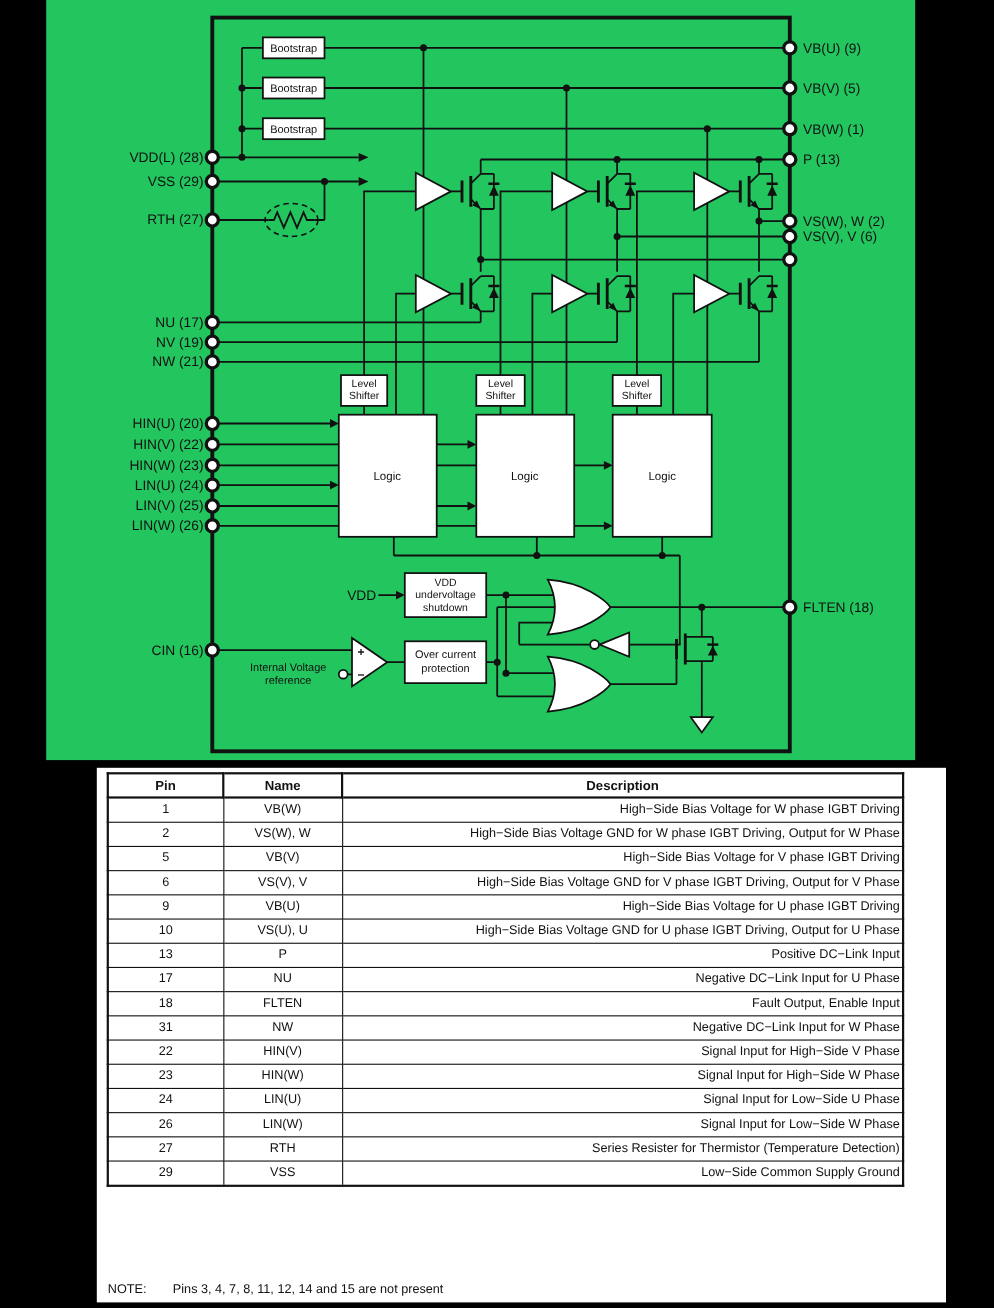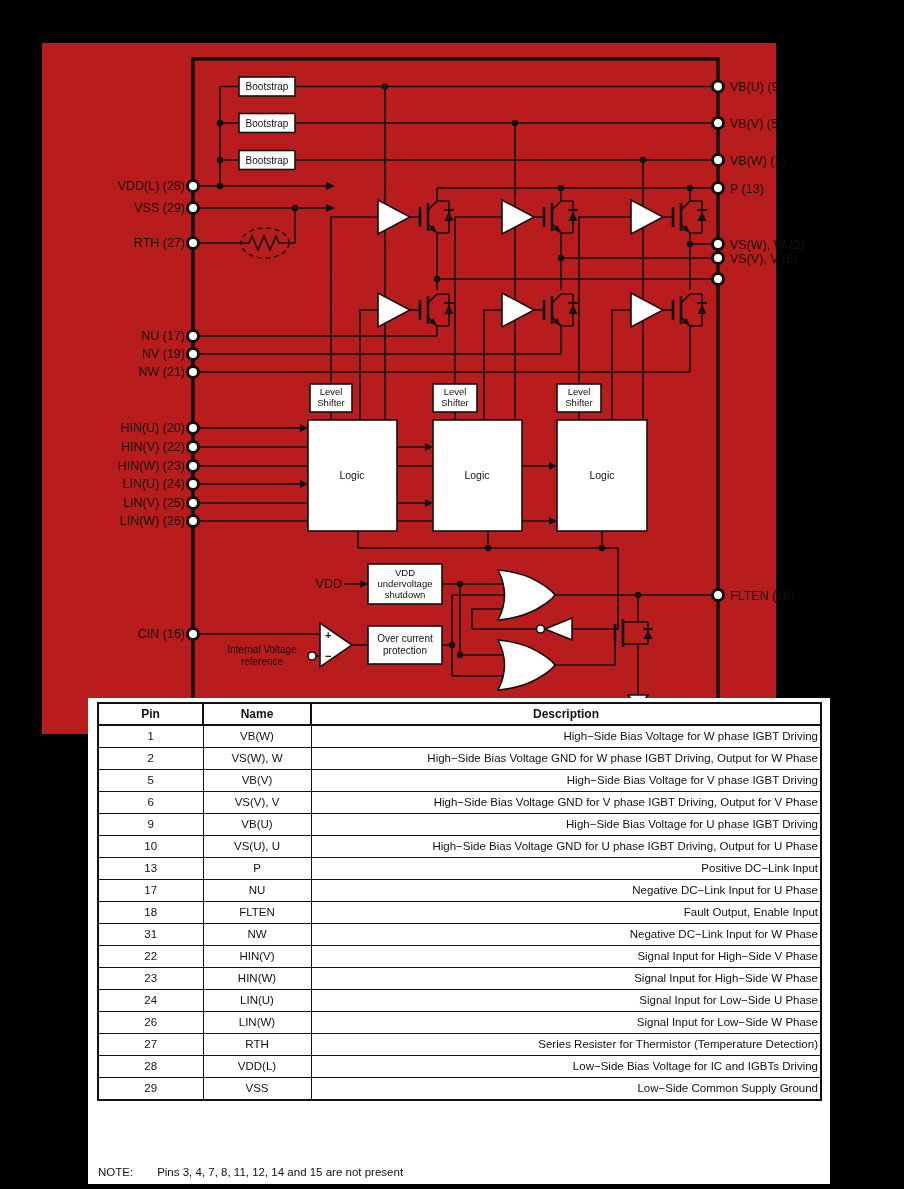--- a/index.html
+++ b/index.html
@@ -1,19 +1,19 @@
 <!DOCTYPE html>
 <html><head>
 <meta charset="utf-8">
 <style>
   html,body{margin:0;padding:0;background:#000;}
   .page{position:relative;width:904px;height:1189px;background:#000;font-family:"Liberation Sans",sans-serif;overflow:hidden;}
-  .diagram-area{position:absolute;left:42px;top:0;width:734px;height:691px;background:#b91c1c;margin-top:43px;}
+  .diagram-area{position:absolute;left:42px;top:0;width:790px;height:691px;background:#22c55e;}
   .diagram-area svg{display:block;}
-  .table-area{position:absolute;left:88px;top:698px;width:742px;height:486px;background:#fff;}
+  .table-area{position:absolute;left:88px;top:698px;width:742px;height:486px;background:#fff;padding-left:30px;}
   table.pin-table{position:absolute;left:9px;top:4px;border-collapse:collapse;table-layout:fixed;width:723px;}
   table.pin-table th,table.pin-table td{border:1.6px solid #111;font-size:11.5px;color:#111;padding:0 2px;height:21px;line-height:13px;}
   table.pin-table th{height:20px;font-size:12px;font-weight:bold;text-align:center;border-width:2.2px;}
   table.pin-table{border:2.2px solid #111;}
   td.center{text-align:center;}
   td.desc{text-align:right;padding-left:8px;}
   col.c-pin{width:105px;} col.c-name{width:108px;} col.c-desc{width:510px;}
   .note-line{position:absolute;left:10px;top:468px;font-size:11.5px;color:#111;display:flex;gap:24px;white-space:nowrap;}
   svg text{fill:#111;font-family:"Liberation Sans",sans-serif;}
   .lbl{font-size:12.5px;}
@@ -330,25 +330,20 @@
             <td class="center">26</td>
             <td class="center">LIN(W)</td>
             <td class="desc">Signal Input for Low−Side W Phase</td>
           </tr>
           <tr>
             <td class="center">27</td>
             <td class="center">RTH</td>
             <td class="desc">Series Resister for Thermistor (Temperature Detection)</td>
           </tr>
           <tr>
-            <td class="center">28</td>
-            <td class="center">VDD(L)</td>
-            <td class="desc">Low−Side Bias Voltage for IC and IGBTs Driving</td>
-          </tr>
-          <tr>
             <td class="center">29</td>
             <td class="center">VSS</td>
             <td class="desc">Low−Side Common Supply Ground</td>
           </tr>
         </tbody>
     </table>
     <div class="note-line">
       <span>NOTE:</span>
       <span>Pins 3, 4, 7, 8, 11, 12, 14 and 15 are not present</span>
     </div>

